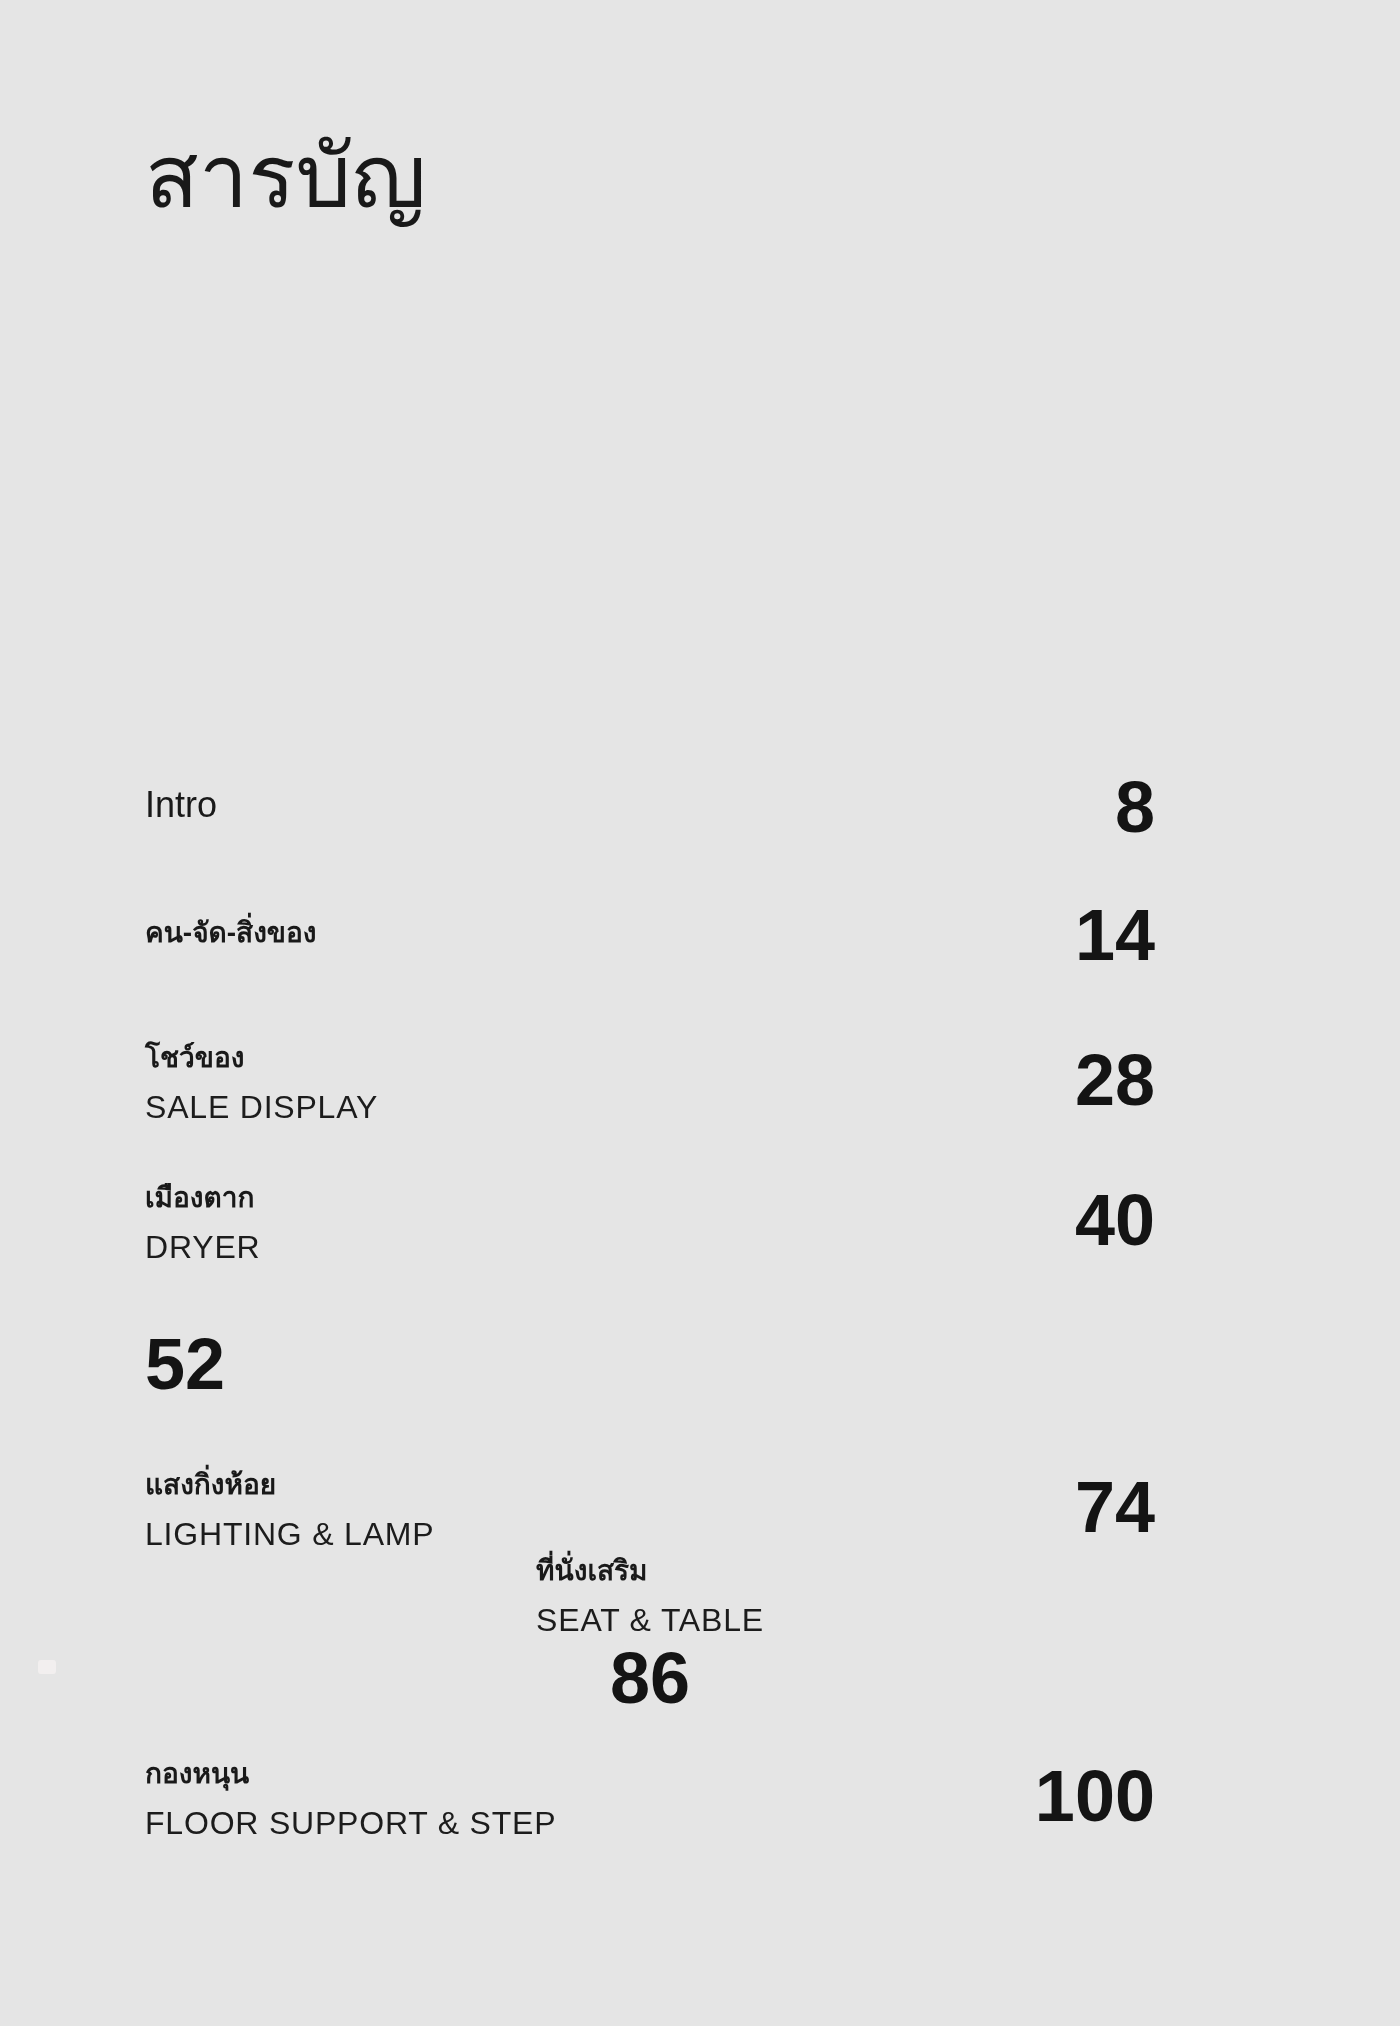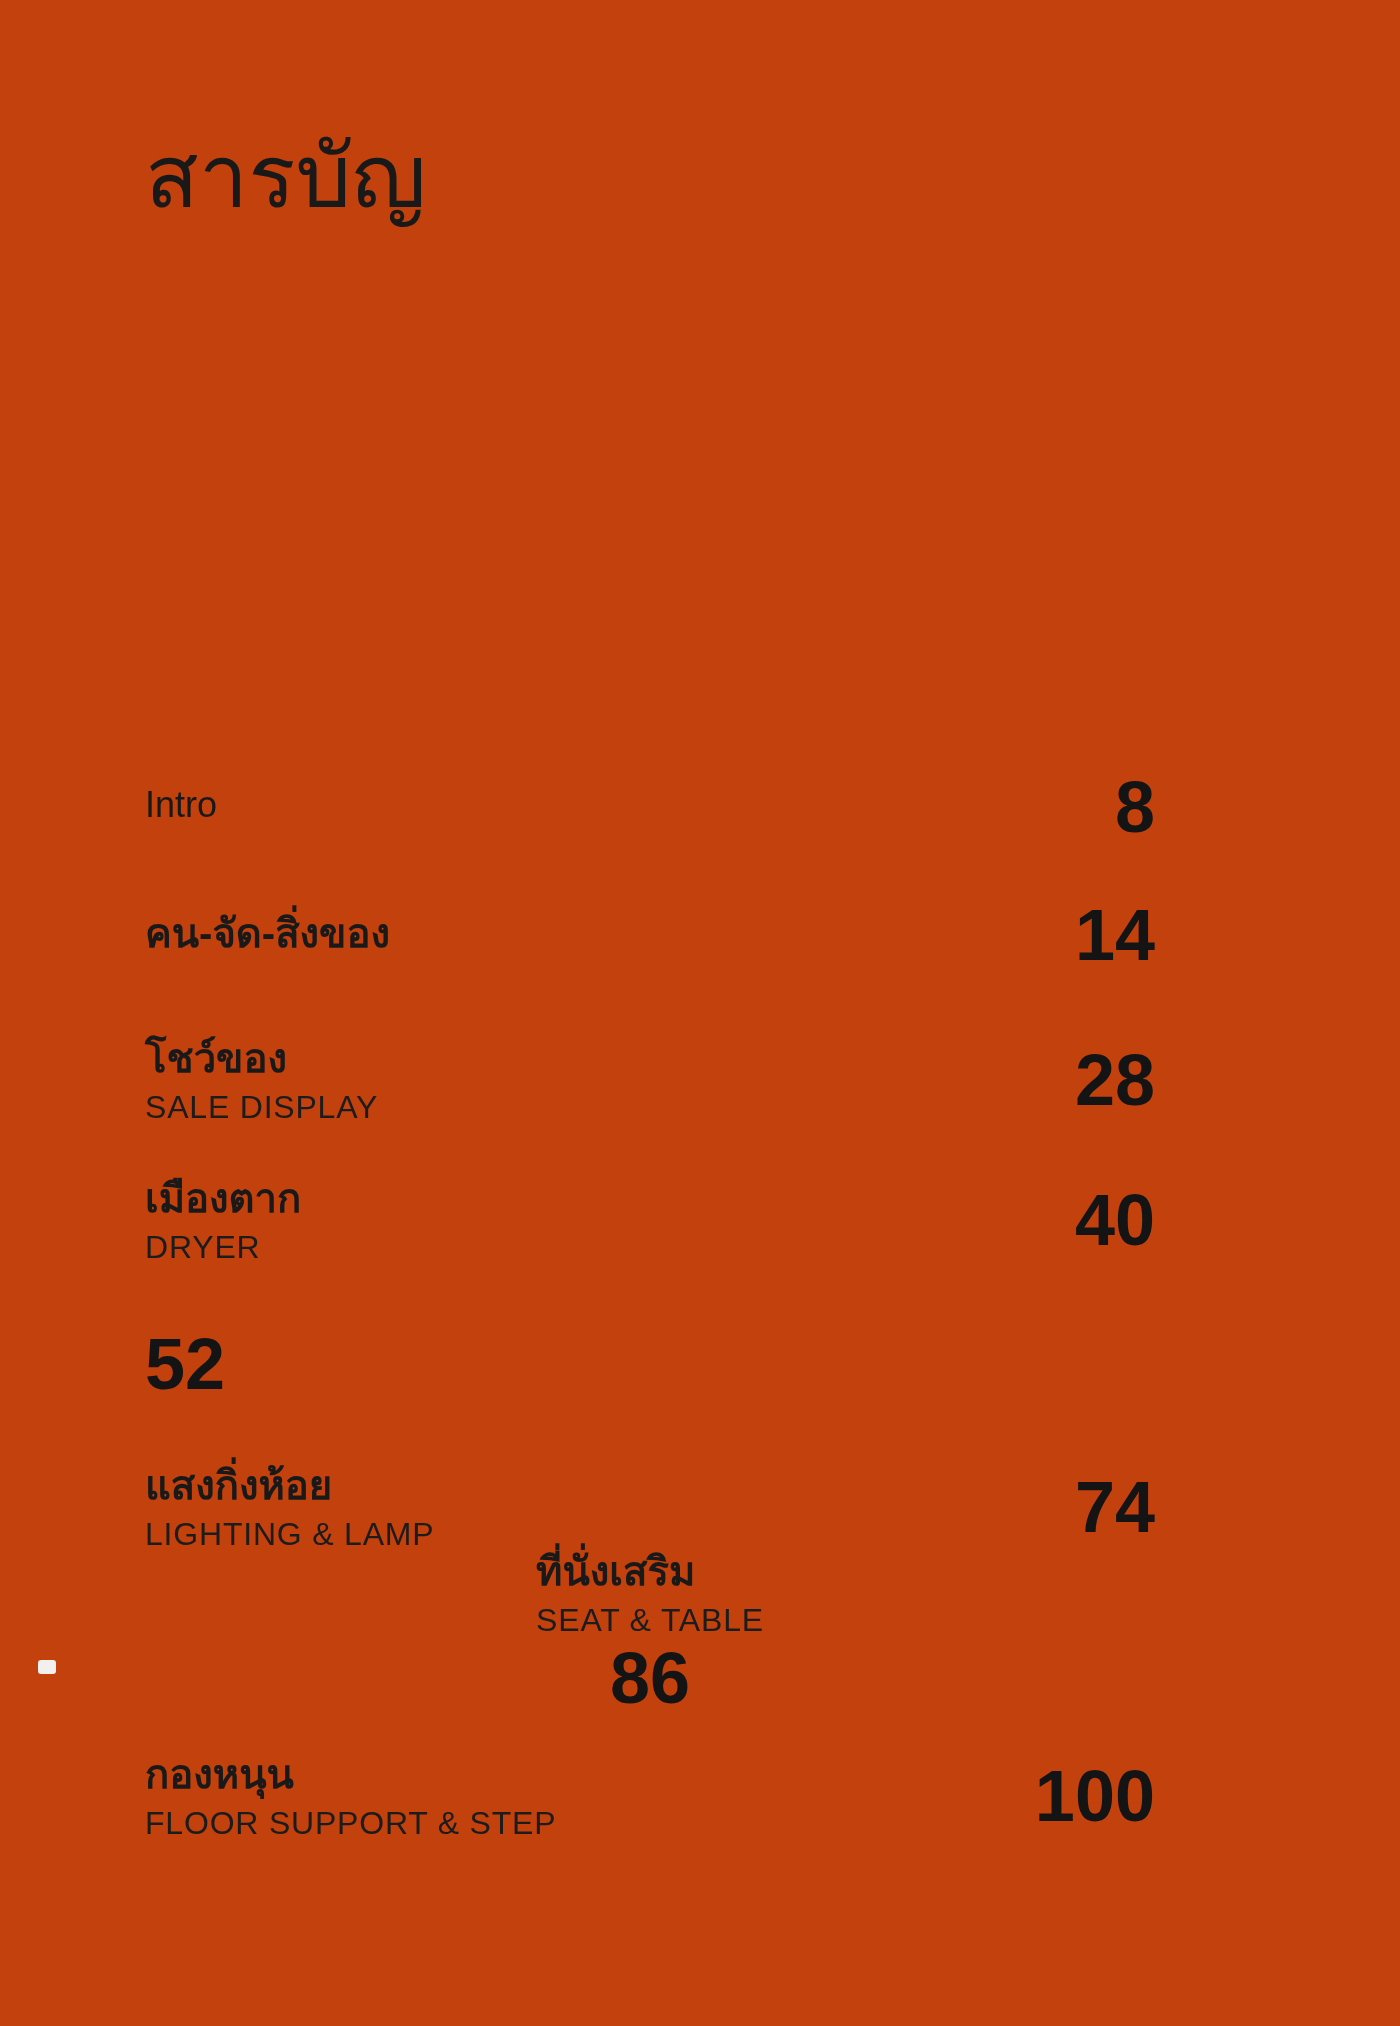--- a/index.html
+++ b/index.html
@@ -6,21 +6,21 @@
     margin: 0;
     padding: 0;
   }
   body {
     font-family: "Liberation Sans", "DejaVu Sans", sans-serif;
   }
   .page {
     position: relative;
     width: 1400px;
     height: 2026px;
-    background: #c2410c;
+    background: #e5e5e5;
     color: #191919;
     overflow: hidden;
   }
   .doc-title {
     position: absolute;
     left: 145px;
     top: 118px;
     font-size: 88px;
     font-weight: 500;
     line-height: 1.35;
@@ -36,21 +36,21 @@
     flex-direction: row;
     justify-content: space-between;
     align-items: center;
   }
   .toc-row .titles {
     display: flex;
     flex-direction: column;
     justify-content: center;
   }
   .toc-row .thai {
-    font-size: 40px;
+    font-size: 28px;
     font-weight: 600;
     line-height: 58px;
     white-space: nowrap;
     color: #191919;
   }
   .toc-row .en {
     font-size: 32px;
     font-weight: 400;
     line-height: 40px;
     letter-spacing: 0.8px;

